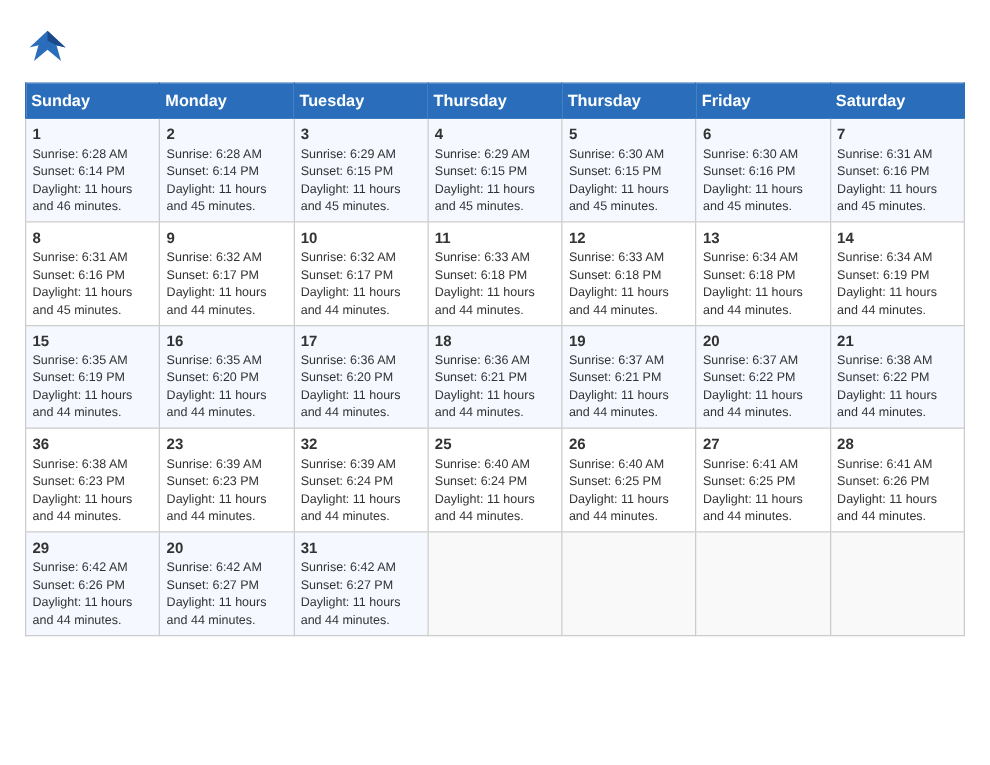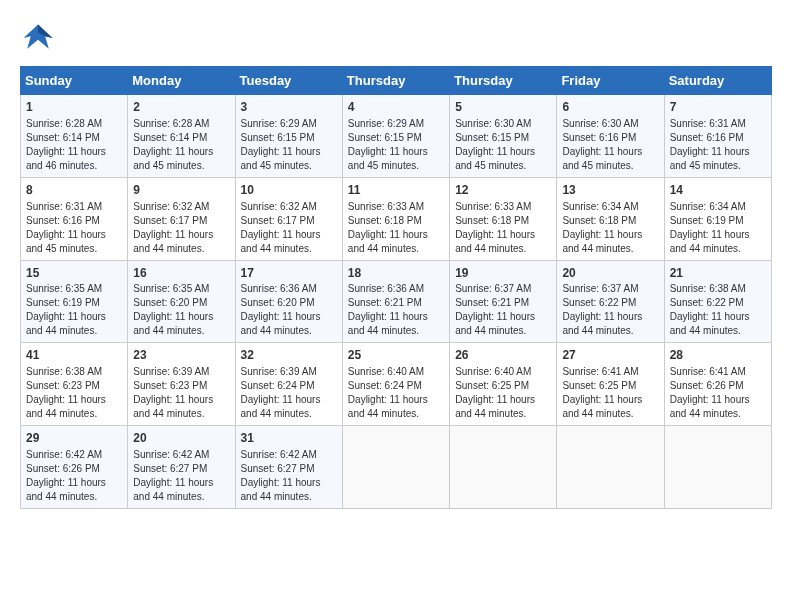--- a/index.html
+++ b/index.html
@@ -270,21 +270,21 @@
         <td>
           <span class="day-num">21</span>
           <div class="day-info" style="white-space: pre-line;">Sunrise: 6:38 AM
 Sunset: 6:22 PM
 Daylight: 11 hours
 and 44 minutes.</div>
         </td>
       </tr>
       <tr>
         <td>
-          <span class="day-num">41</span>
+          <span class="day-num">36</span>
           <div class="day-info" style="white-space: pre-line;">Sunrise: 6:38 AM
 Sunset: 6:23 PM
 Daylight: 11 hours
 and 44 minutes.</div>
         </td>
         <td>
           <span class="day-num">23</span>
           <div class="day-info" style="white-space: pre-line;">Sunrise: 6:39 AM
 Sunset: 6:23 PM
 Daylight: 11 hours

